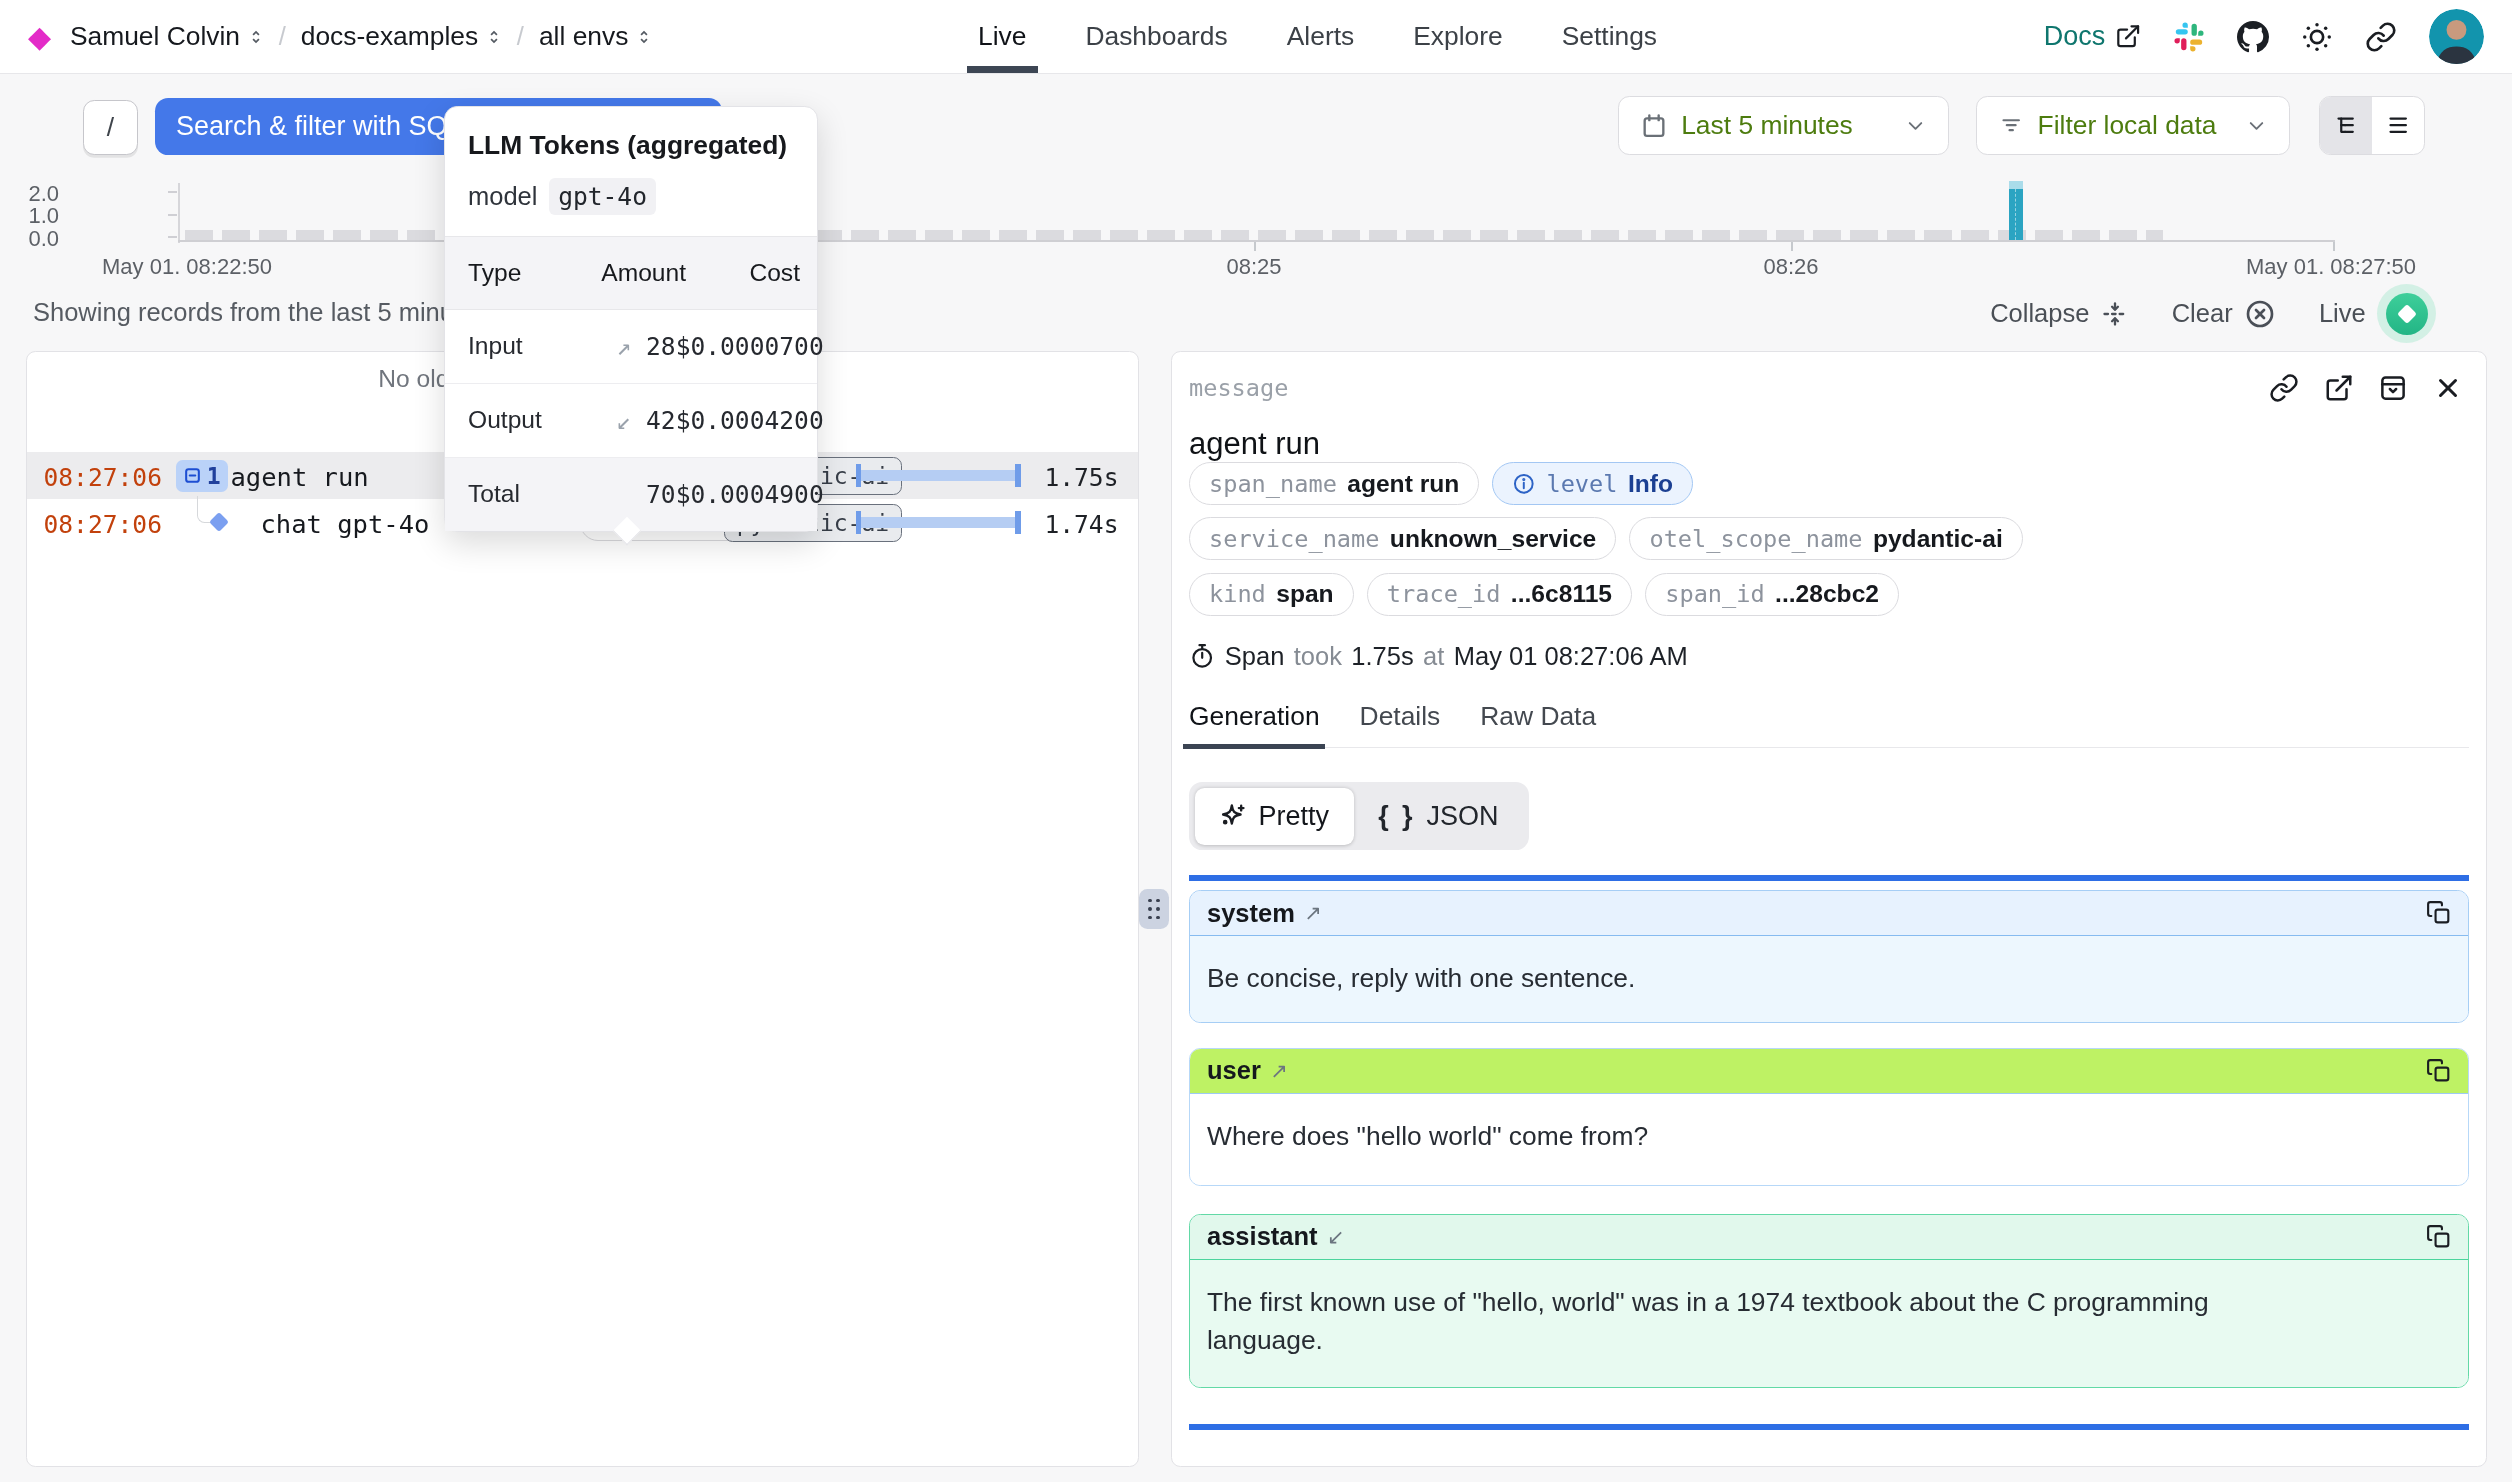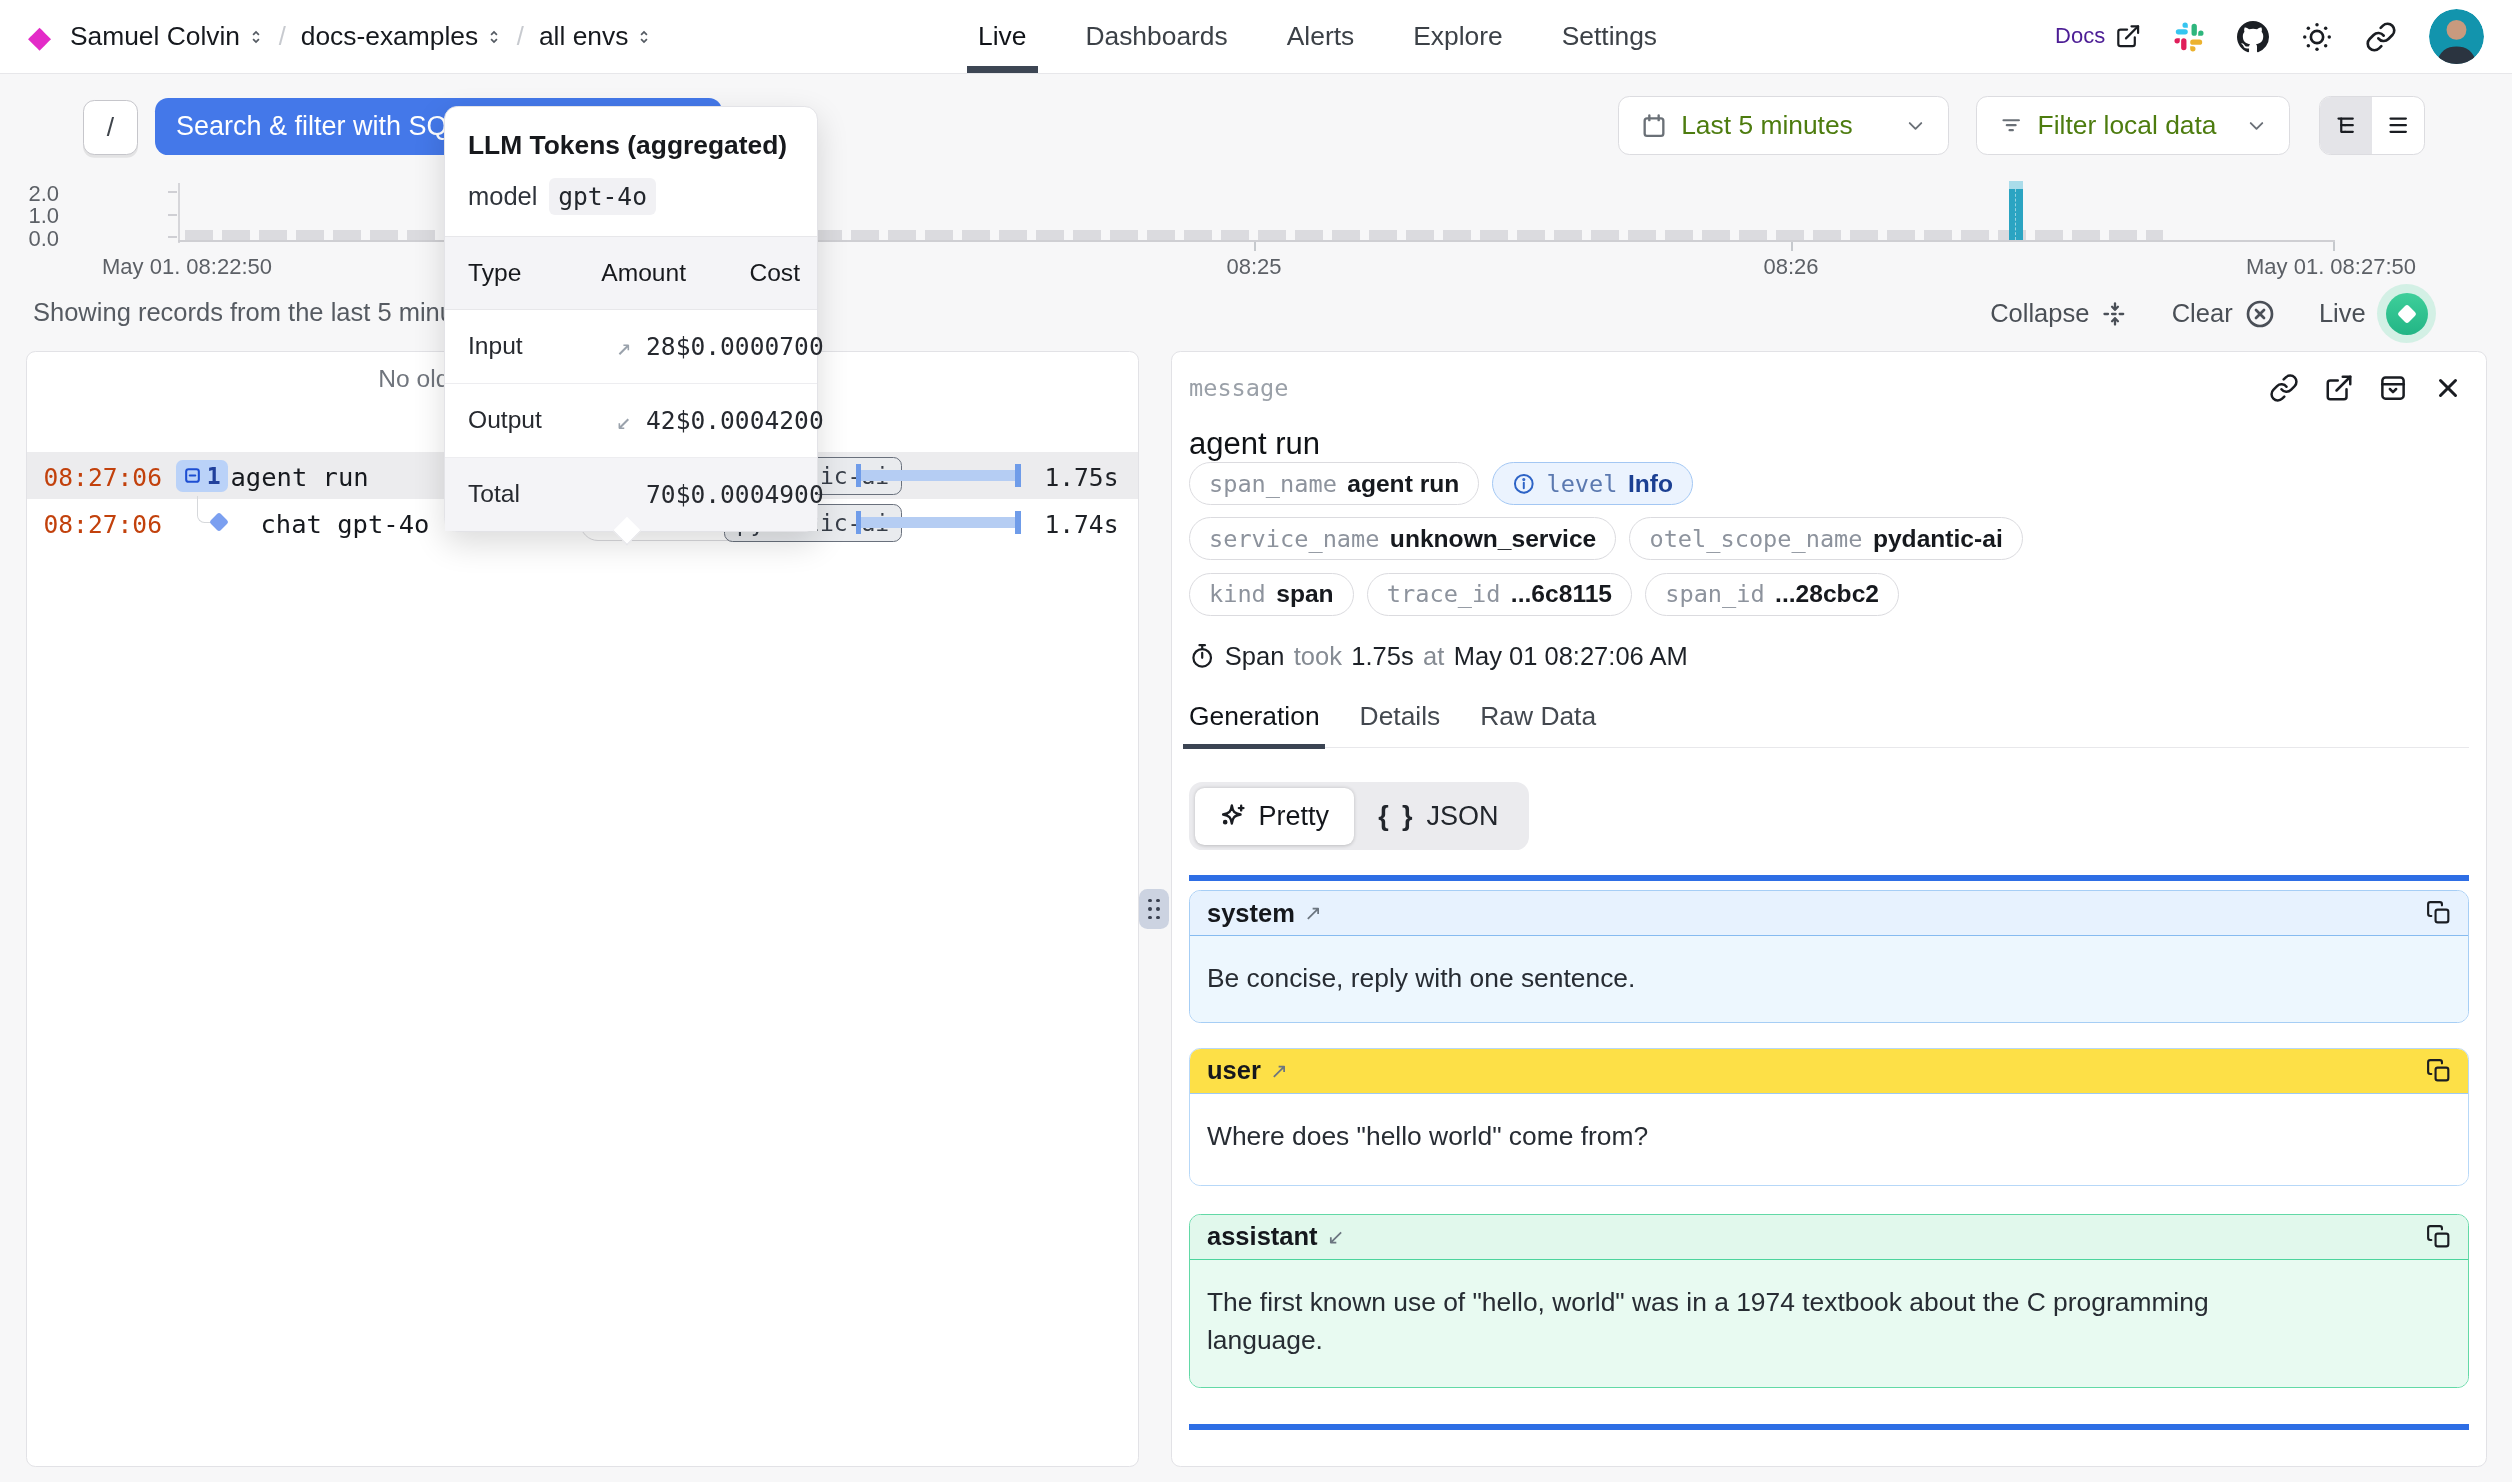--- a/index.html
+++ b/index.html
@@ -20,21 +20,21 @@
   .crumbs { display:flex; align-items:center; gap:15px; font-size:26.4px; color:#16191e; }
   .gem { font-size:30px; color:#e32bc8; line-height:1; margin-right:3.8px; }
   .crumb { display:flex; align-items:center; gap:7.6px; cursor:pointer; }
   .crumb svg { width:16px; height:16px; stroke:#555b63; stroke-width:2.4; fill:none; }
   .crumb-sep { color:#c7cacf; font-size:25.5px; }
   .nav-center { position:absolute; left:978px; top:0; height:100%; display:flex; gap:59px; }
   .nav-item { display:flex; align-items:center; height:100%; font-size:26.4px; color:#3c4147; position:relative; cursor:pointer; }
   .nav-item.active { color:#101318; }
   .nav-item.active::after { content:""; position:absolute; left:-11.3px; right:-11.3px; bottom:0; height:6.6px; background:#3d4654; }
   .nav-right { margin-left:auto; display:flex; align-items:center; gap:32px; }
-  .docs-link { display:flex; align-items:center; gap:9.4px; font-size:22px; color:#4c1d95; cursor:pointer;text-align:right; }
+  .docs-link { display:flex; align-items:center; gap:9.4px; font-size:27px; color:#0f766e; cursor:pointer;text-align:right; }
   .nav-ic { width:32px; height:32px; display:block; cursor:pointer; }
   .avatar { width:55px; height:55px; border-radius:50%; overflow:hidden; cursor:pointer; display:block; }
 
   
   .keycap {
     position:absolute; left:83px; top:100px; width:55px; height:55px;
     background:#fff; border:1.9px solid #c6c6cb; border-radius:11.3px;
     box-shadow:0 2.8px 0 rgba(0,0,0,.08);
     display:flex; align-items:center; justify-content:center;
     font-size:26.4px; color:#3f444b;
@@ -164,21 +164,21 @@
   .card-head { height:45px; display:flex; align-items:center; padding:0 17px; border-bottom:1.9px solid; }
   .card-role { font-size:25.5px; font-weight:600; color:#15181d; }
   .card-arrow { font-size:21px; color:#6c7680; margin-left:9.4px; }
   .copy-btn { margin-left:auto; cursor:pointer; display:flex; }
   .card-body { padding:23px 17px 24.6px; font-size:26.4px; color:#272c33; line-height:1.45; }
   .card-body .txt { display:block; max-width:1096px; }
   .card.system { border-color:#a6cef5; margin-top:9.4px; }
   .card.system .card-head { background:#e7f2fe; border-color:#86bbf0; }
   .card.system .card-body { background:#edf7fe; }
   .card.user { border-color:#b7d8f8; margin-top:24.6px; }
-  .card.user .card-head { background:#fde047; border-color:#9ecaf4; }
+  .card.user .card-head { background:#bef264; border-color:#9ecaf4; }
   .card.user .card-body { background:#fff; padding-bottom:30px; }
   .card.assistant { border-color:#62d9a6; margin-top:28px; }
   .card.assistant .card-head { background:#e1f8ec; border-color:#4cd49c; }
   .card.assistant .card-body { background:#e8faf1; padding-bottom:28px; }
 
   
   .tooltip {
     position:absolute; left:444px; top:106px; width:374px; z-index:60;
     background:#fff; border:1.4px solid #e3e3e7; border-radius:13.2px;
     box-shadow:0 11.3px 32px rgba(0,0,0,.14);

